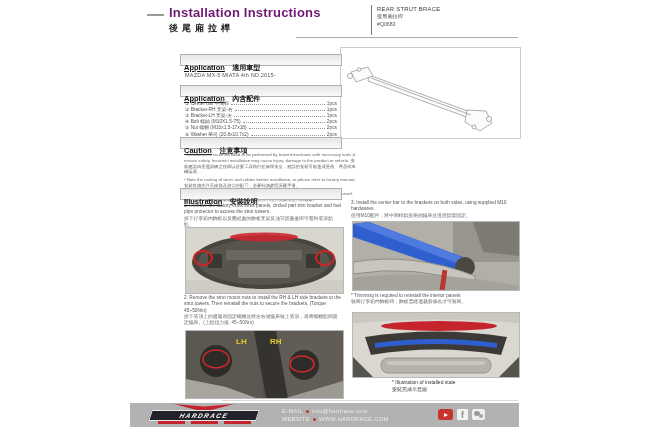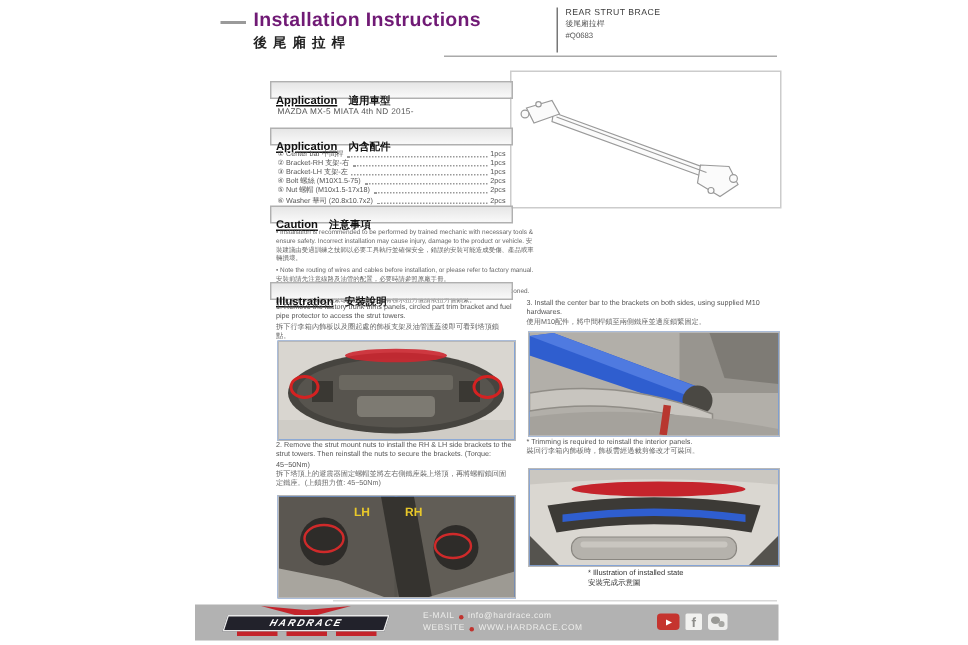--- a/index.html
+++ b/index.html
@@ -37,21 +37,21 @@
   .comp-dots{flex:1;border-bottom:1px dotted #999;margin:0 2px 1px 2px;height:4px;}
   .comp-qty{white-space:nowrap;}
 
   
   .caution-list{left:184px;top:152px;width:173px;font-size:4.3px;line-height:1.35;color:#666;}
   .caution-item{margin-bottom:2px;}
 
   
   .step{font-size:4.8px;line-height:1.32;color:#555;}
   .step .zh{color:#666;}
-  .photo{border:1px solid #b8b8b8;background:#3b82f6;overflow:hidden;}
+  .photo{border:1px solid #b8b8b8;background:#84cc16;overflow:hidden;}
   .photo svg{display:block;}
 
   .installed-caption{left:392px;top:379px;width:127px;font-size:5px;line-height:1.4;color:#333;}
 
   .prefooter-line{left:222px;top:400px;width:296px;height:1px;background:#d8d8d8;}
 
   
   .footer{left:130px;top:403px;width:389px;height:24px;background:#b2b2b2;}
   .logo{left:20px;top:1px;width:112px;height:21px;}
   .logo-wings{left:24px;top:0;width:60px;height:8px;}

